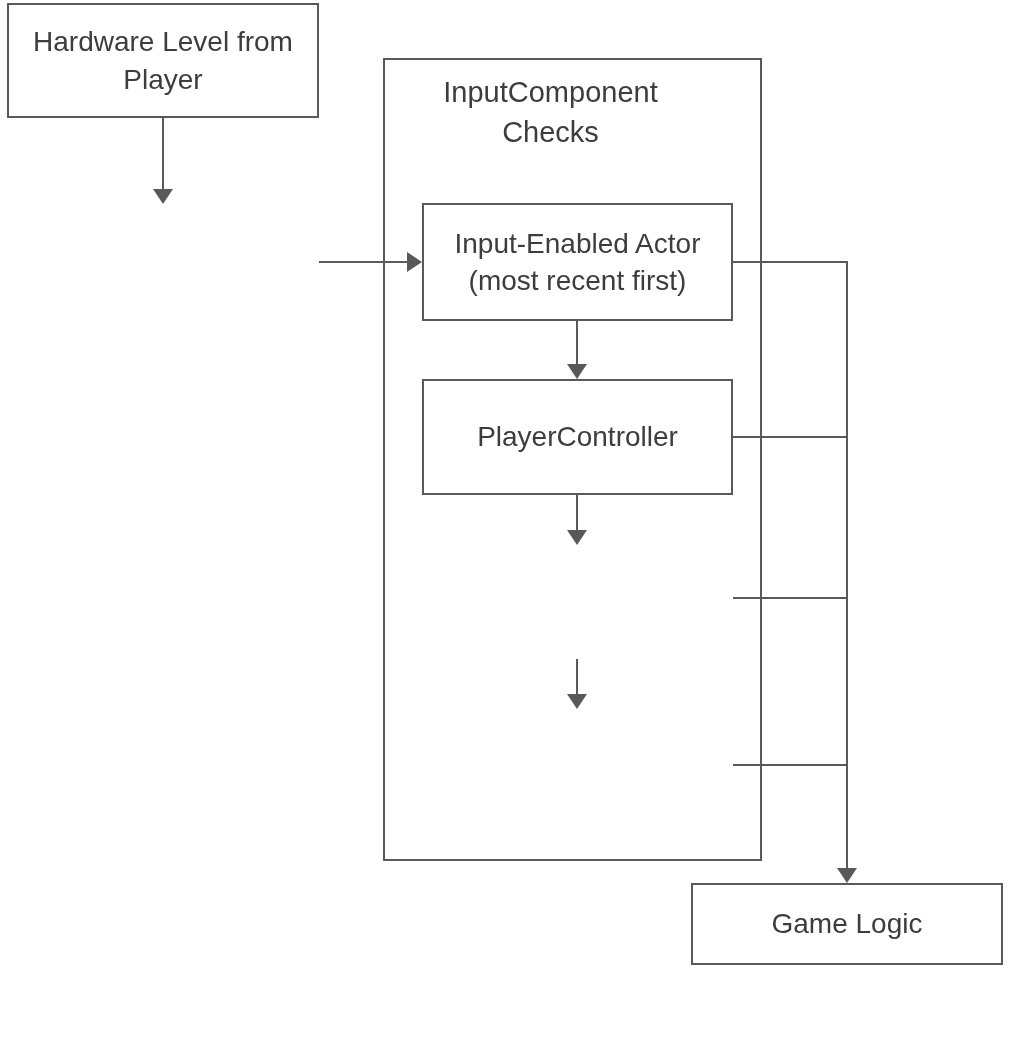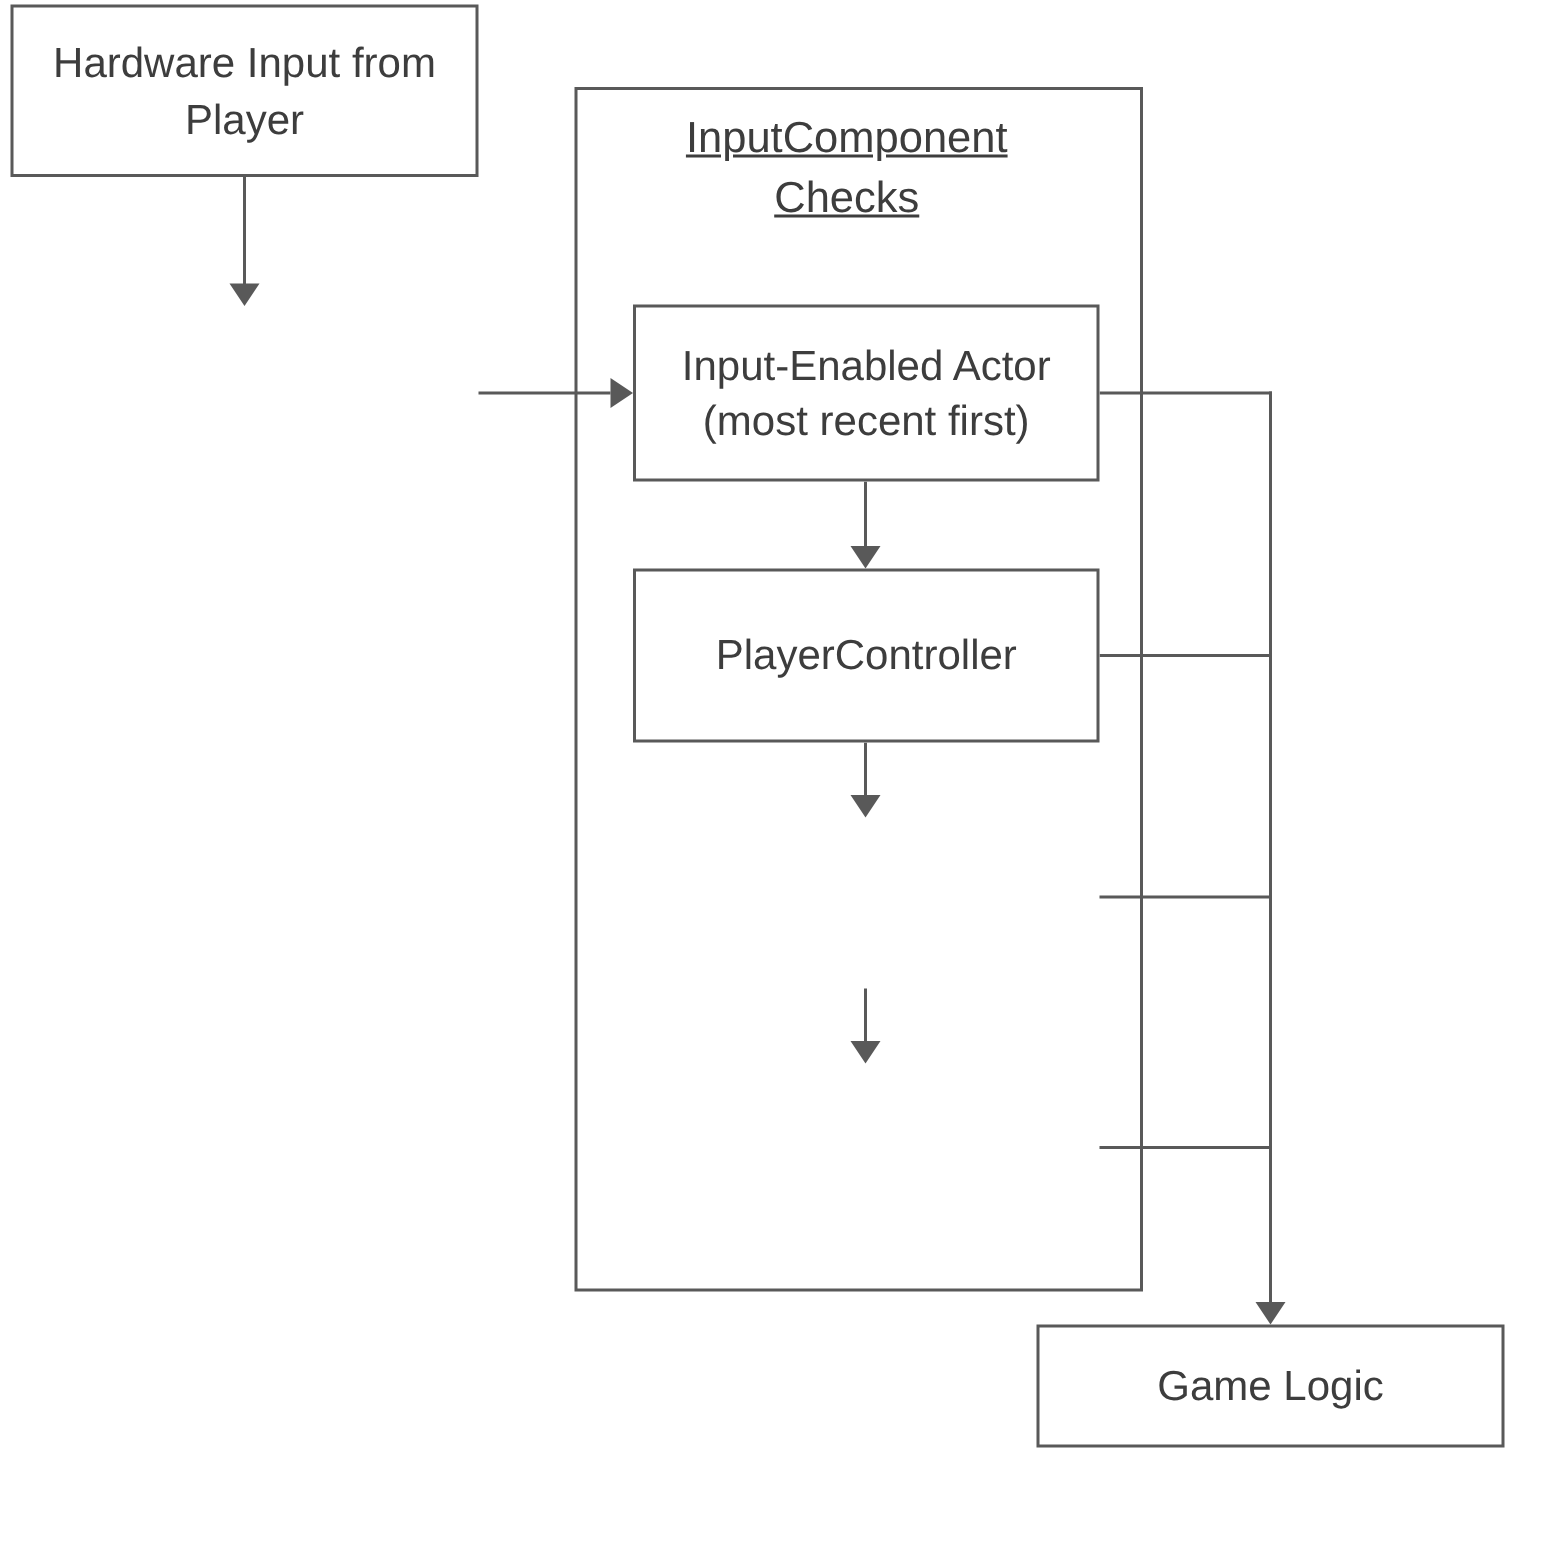--- a/index.html
+++ b/index.html
@@ -65,21 +65,21 @@
   .arrow-right {
     border-top: 10px solid transparent;
     border-bottom: 10px solid transparent;
     border-left: 15px solid var(--line);
   }
 
   
   #node-hardware      { left: 7px;   top: 3px;   width: 312px; height: 115px; }
   #node-playerinput   { left: 7px;   top: 204px; width: 312px; height: 113px; }
   #group-container    { left: 383px; top: 58px;  width: 379px; height: 803px; }
-  #group-title        { left: 383px; top: 72px;  width: 363px; text-decoration: underline; }
+  #group-title        { left: 369px; top: 72px;  width: 363px; }
   #node-actor         { left: 422px; top: 203px; width: 311px; height: 118px; }
   #node-controller    { left: 422px; top: 379px; width: 311px; height: 116px; }
   #node-level         { left: 421px; top: 545px; width: 312px; height: 114px; }
   #node-pawn          { left: 421px; top: 709px; width: 312px; height: 115px; }
   #node-gamelogic     { left: 691px; top: 883px; width: 312px; height: 82px; }
 
   
   #edge-hw-pi-line        { left: 162px; top: 118px; width: 2px;  height: 72px; }
   #edge-hw-pi-head        { left: 153px; top: 189px; }
   #edge-pi-actor-line     { left: 319px; top: 261px; width: 88px; height: 2px; }
@@ -100,21 +100,21 @@
 </head>
 <body>
 
 <div class="canvas">
 
   <div class="group-box" id="group-container"></div>
   <div class="group-title" id="group-title">InputComponent
 Checks</div>
 
   <div class="node" id="node-hardware">
-    <span>Hardware Input from
+    <span>Hardware Level from
 Player</span>
   </div>
 
 
   <div class="node" id="node-controller">
     <span>PlayerController</span>
   </div>
 
   <div class="node" id="node-actor">
     <span>Input-Enabled Actor

